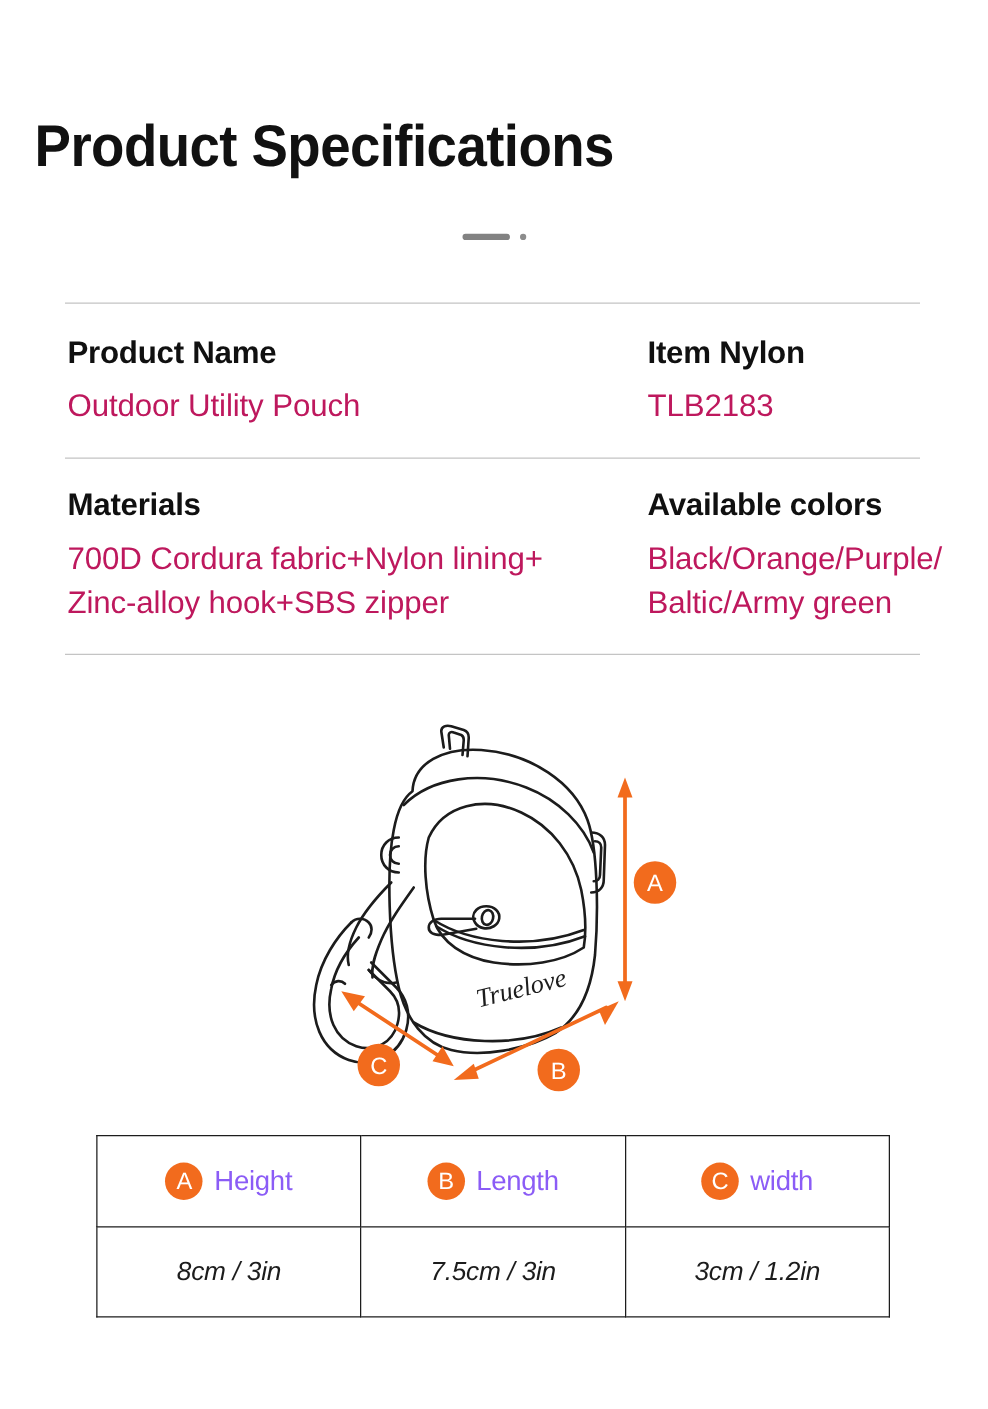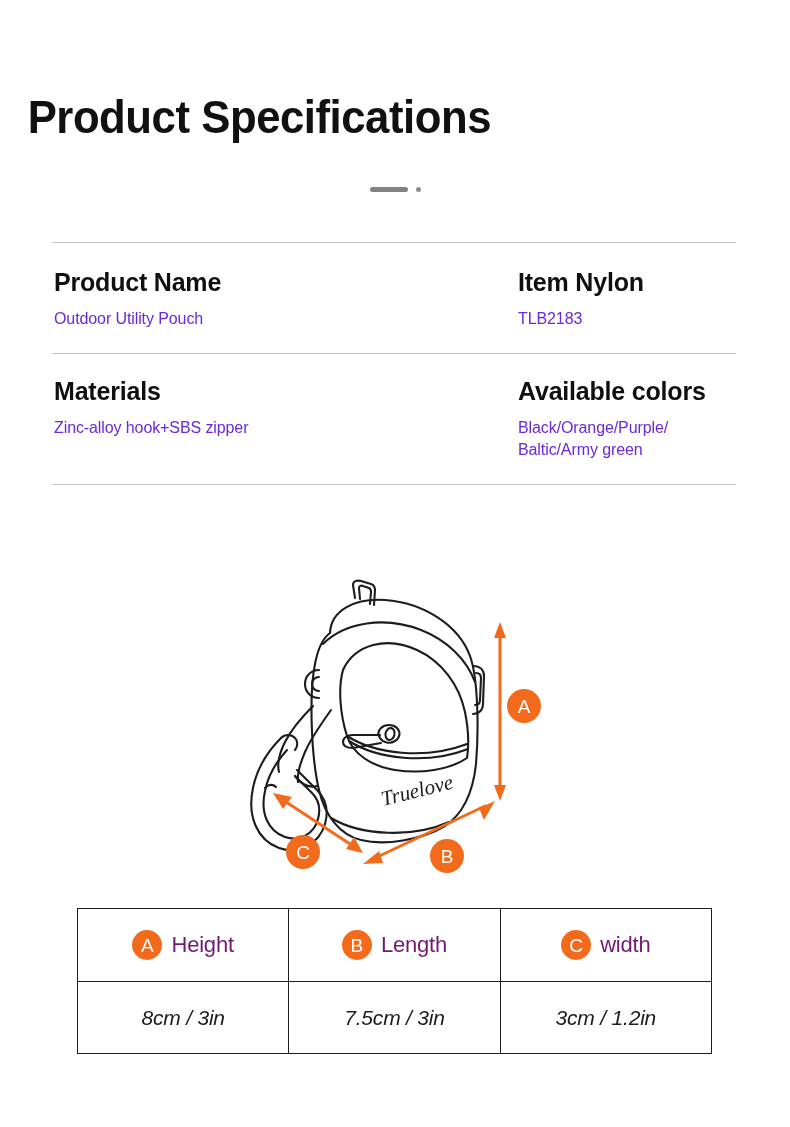--- a/index.html
+++ b/index.html
@@ -83,22 +83,22 @@
 
   .spec-label {
     font-size: 25px;
     font-weight: bold;
     color: #101010;
     line-height: 1.2;
     margin-bottom: 11px;
     letter-spacing: -0.2px;
   }
   .spec-value {
-    font-size: 16px;
-    color: #6d28d9;
+    font-size: 25px;
+    color: #be185d;
     line-height: 1.42;
     letter-spacing: -0.1px;
   }
   .spec-value div { white-space: nowrap; }
 
   
   .illustration {
     position: absolute;
     left: 235px;
     top: 578px;
@@ -141,21 +141,21 @@
     font-size: 19px;
     font-weight: normal;
     display: flex;
     align-items: center;
     justify-content: center;
     flex: 0 0 auto;
     line-height: 1;
   }
   .dim-head-text {
     font-size: 22px;
-    color: #701a75;
+    color: #8b5cf6;
     letter-spacing: -0.2px;
   }
   .dim-val-text {
     font-size: 21px;
     color: #1c1c1c;
     letter-spacing: -0.2px;
   }
 </style>
 </head>
 <body>
@@ -186,20 +186,21 @@
       </div>
     </div>
   </div>
 
   <div class="spec-rule"></div>
 
   <div class="spec-row row-2">
     <div class="spec-col left">
       <div class="spec-label">Materials</div>
       <div class="spec-value">
+        <div>700D Cordura fabric+Nylon lining+</div>
         <div>Zinc-alloy hook+SBS zipper</div>
       </div>
     </div>
     <div class="spec-col right">
       <div class="spec-label">Available colors</div>
       <div class="spec-value">
         <div>Black/Orange/Purple/</div>
         <div>Baltic/Army green</div>
       </div>
     </div>

